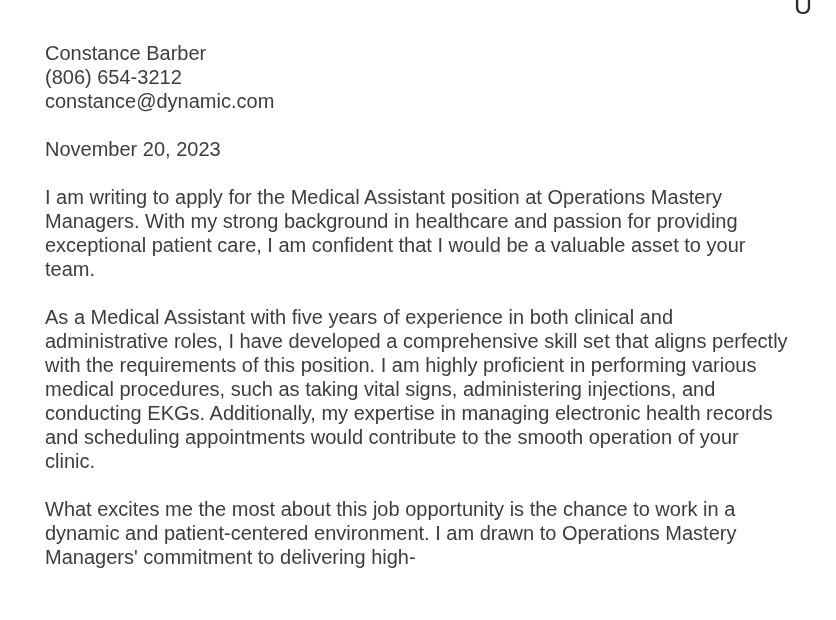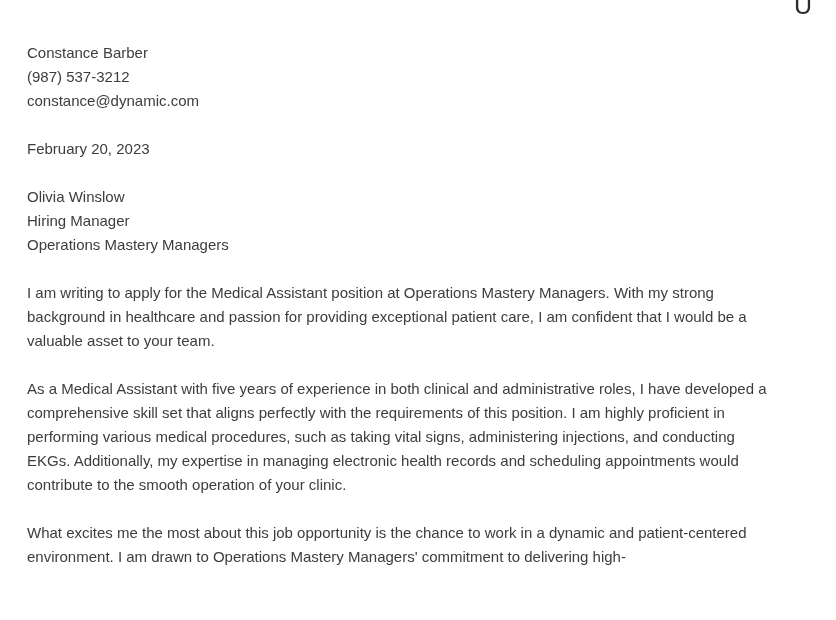--- a/index.html
+++ b/index.html
@@ -30,57 +30,52 @@
     margin-top: -7px;
     font-size: 25px;
     line-height: 1;
     font-weight: 500;
     color: #2d2d2d;
     font-family: "Liberation Sans", sans-serif;
   }
   .letter {
     position: absolute;
     top: 0;
-    left: 27px;
+    left: 45px;
     width: 748px;
     padding-top: 41px;
     color: #3d3d3d;
-    font-size: 15px;
+    font-size: 20px;
     line-height: 24px;
   }
   .letter .block { margin-bottom: 24px; }
   .letter .block:last-child { margin-bottom: 0; }
   .letter p { margin: 0; }
 </style>
 </head>
 <body>
 
 <div class="page">
 
   <div class="partial-glyph-clip">
     <span>U</span>
   </div>
 
   <div class="letter">
 
     <div class="block">
       <p>Constance Barber</p>
-      <p>(987) 537-3212</p>
+      <p>(806) 654-3212</p>
       <p>constance@dynamic.com</p>
     </div>
 
     <div class="block">
-      <p>February 20, 2023</p>
+      <p>November 20, 2023</p>
     </div>
 
-    <div class="block">
-      <p>Olivia Winslow</p>
-      <p>Hiring Manager</p>
-      <p>Operations Mastery Managers</p>
-    </div>
 
 
     <div class="block">
       <p>I am writing to apply for the Medical Assistant position at Operations Mastery Managers. With my strong background in healthcare and passion for providing exceptional patient care, I am confident that I would be a valuable asset to your team.</p>
     </div>
 
     <div class="block">
       <p>As a Medical Assistant with five years of experience in both clinical and administrative roles, I have developed a comprehensive skill set that aligns perfectly with the requirements of this position. I am highly proficient in performing various medical procedures, such as taking vital signs, administering injections, and conducting EKGs. Additionally, my expertise in managing electronic health records and scheduling appointments would contribute to the smooth operation of your clinic.</p>
     </div>
 

